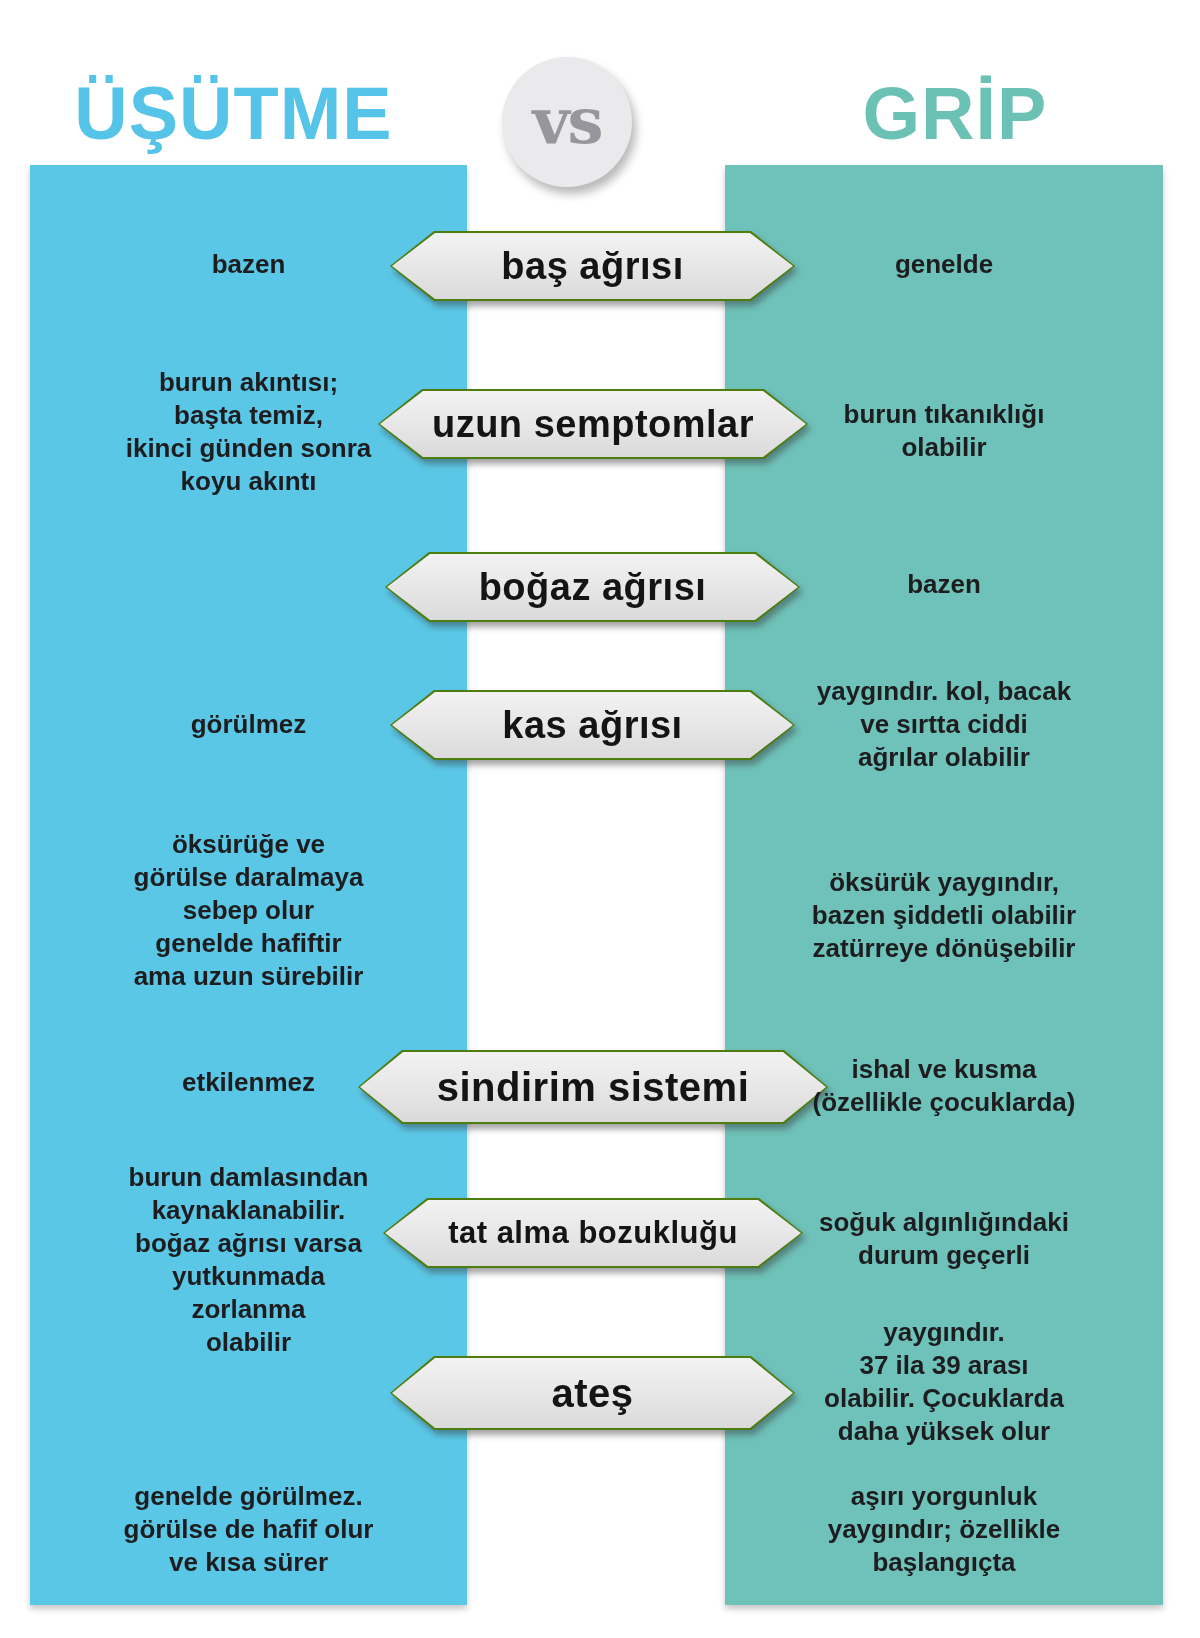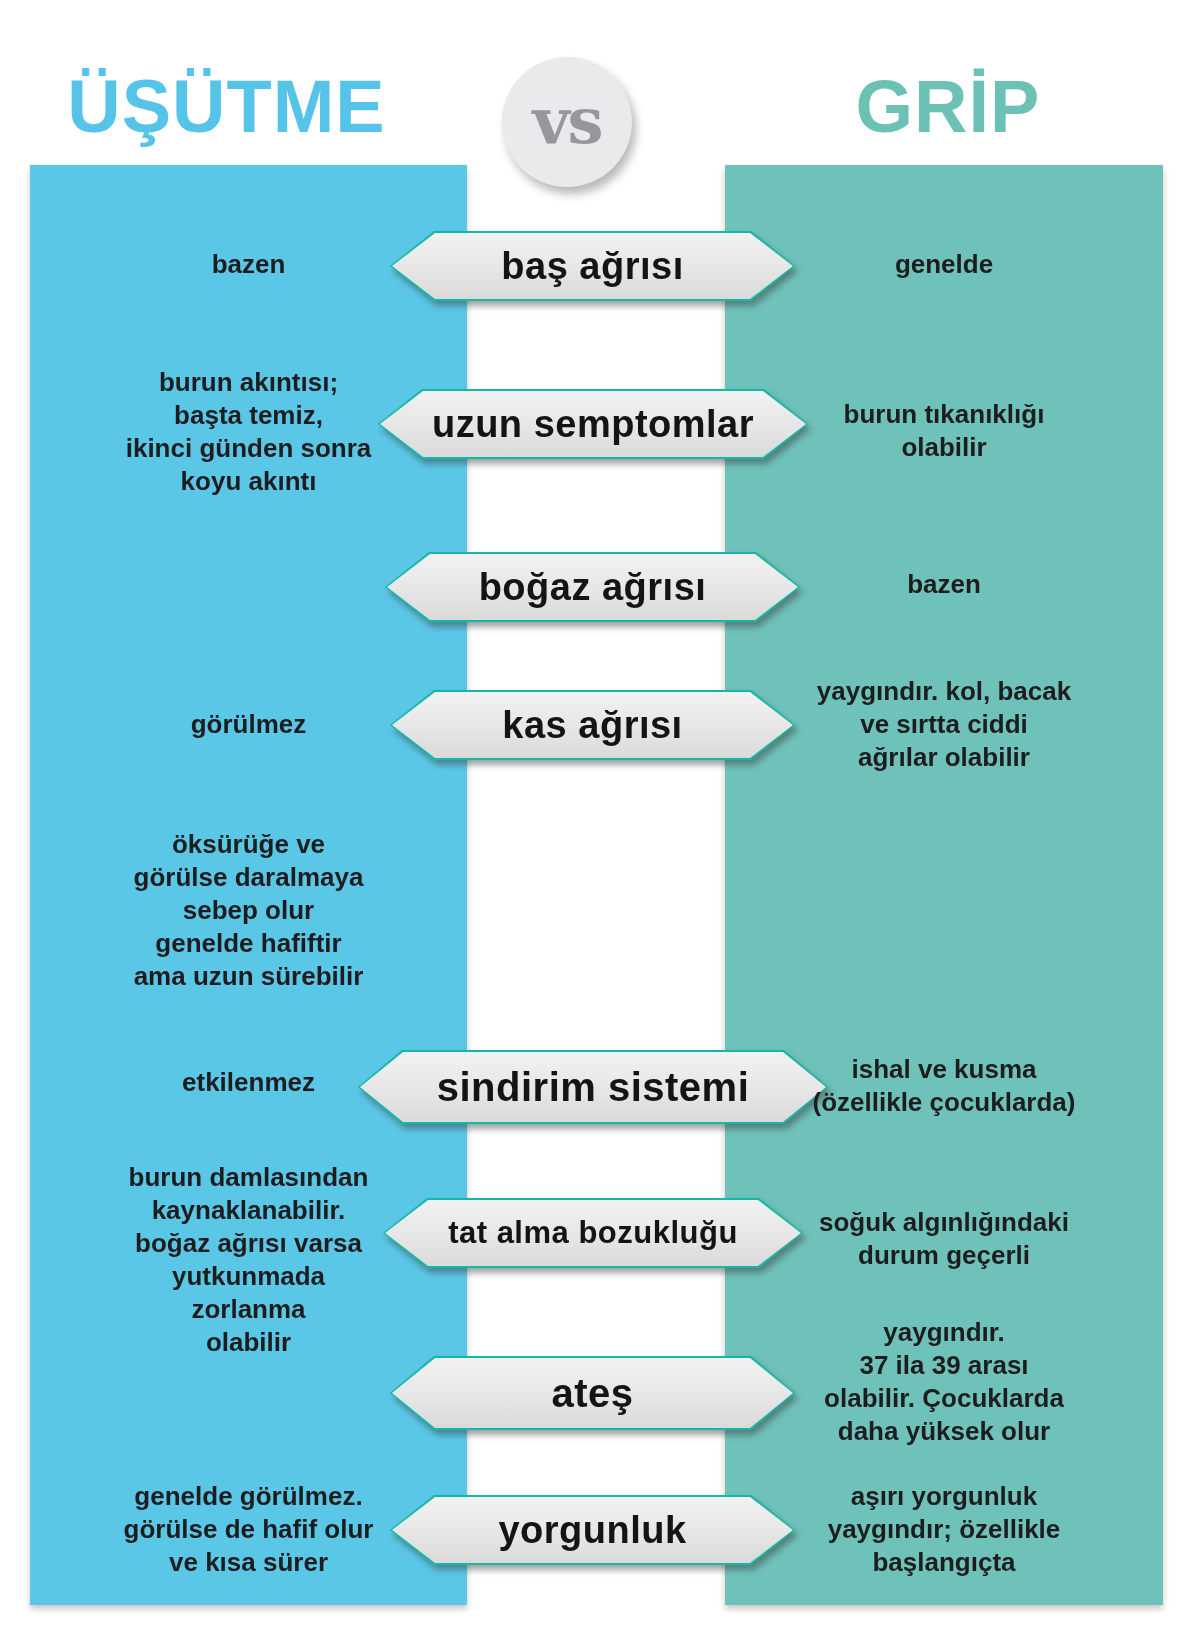--- a/index.html
+++ b/index.html
@@ -12,21 +12,21 @@
   }
   
   .col{
     position:absolute;top:165px;height:1440px;
     box-shadow:0 4px 6px rgba(0,0,0,.22);
   }
   .col-left{left:30px;width:437px;background:#5bc7e6;}
   .col-right{left:725px;width:438px;background:#6fc2b9;}
   
   .title{
-    position:absolute;top:66px;margin:4px;
+    position:absolute;top:66px;margin:11px;
     font-size:74px;font-weight:700;line-height:1;
     text-align:center;letter-spacing:1px;
   }
   .title-left{left:30px;width:385px;color:#55c4e8;}
   .title-right{left:725px;width:438px;color:#6bc1b4;}
   
   .vs{
     position:absolute;left:502px;top:57px;width:130px;height:130px;
     border-radius:50%;background:#eaeaec;
     box-shadow:4px 7px 10px rgba(0,0,0,.28);
@@ -38,21 +38,21 @@
     font-size:64px;color:#96969c;letter-spacing:-2px;
     transform:translateY(-2px);
   }
   
   .badge{
     position:absolute;
     filter:drop-shadow(3px 5px 3px rgba(50,50,50,.45));
   }
   .badge-shape{
     position:relative;width:100%;height:100%;
-    background:#14b8a6;
+    background:#4d7c0f;
     clip-path:polygon(0 50%,44px 0,calc(100% - 44px) 0,100% 50%,calc(100% - 44px) 100%,44px 100%);
     display:flex;align-items:center;justify-content:center;
   }
   .badge-shape::before{
     content:"";position:absolute;inset:2px;
     background:linear-gradient(180deg,#f2f2f2 0%,#e6e6e6 55%,#dadada 100%);
     clip-path:polygon(0 50%,43px 0,calc(100% - 43px) 0,100% 50%,calc(100% - 43px) 100%,43px 100%);
   }
   .badge-label{
     position:relative;z-index:1;
@@ -117,20 +117,23 @@
   </div>
   <div class="cell flu" style="top:675px">yaygındır. kol, bacak
 ve sırtta ciddi
 ağrılar olabilir</div>
 
   <div class="cell cold" style="top:828px">öksürüğe ve
 görülse daralmaya
 sebep olur
 genelde hafiftir
 ama uzun sürebilir</div>
+  <div class="cell flu" style="top:866px">öksürük yaygındır,
+bazen şiddetli olabilir
+zatürreye dönüşebilir</div>
 
   <div class="cell cold" style="top:1066px">etkilenmez</div>
   <div class="badge" style="top:1050px;left:358px;width:470px;height:74px">
     <div class="badge-shape">
       <span class="badge-label" style="font-size:40px">sindirim sistemi</span>
     </div>
   </div>
   <div class="cell flu" style="top:1053px">ishal ve kusma
 (özellikle çocuklarda)</div>
 
@@ -154,22 +157,17 @@
     </div>
   </div>
   <div class="cell flu" style="top:1316px">yaygındır.
 37 ila 39 arası
 olabilir. Çocuklarda
 daha yüksek olur</div>
 
   <div class="cell cold" style="top:1480px">genelde görülmez.
 görülse de hafif olur
 ve kısa sürer</div>
-  <div class="badge" style="top:1495px;left:390px;width:405px;height:70px">
-    <div class="badge-shape">
-      <span class="badge-label" style="font-size:38px">yorgunluk</span>
-    </div>
-  </div>
   <div class="cell flu" style="top:1480px">aşırı yorgunluk
 yaygındır; özellikle
 başlangıçta</div>
 
 </div>
 
 </body></html>

